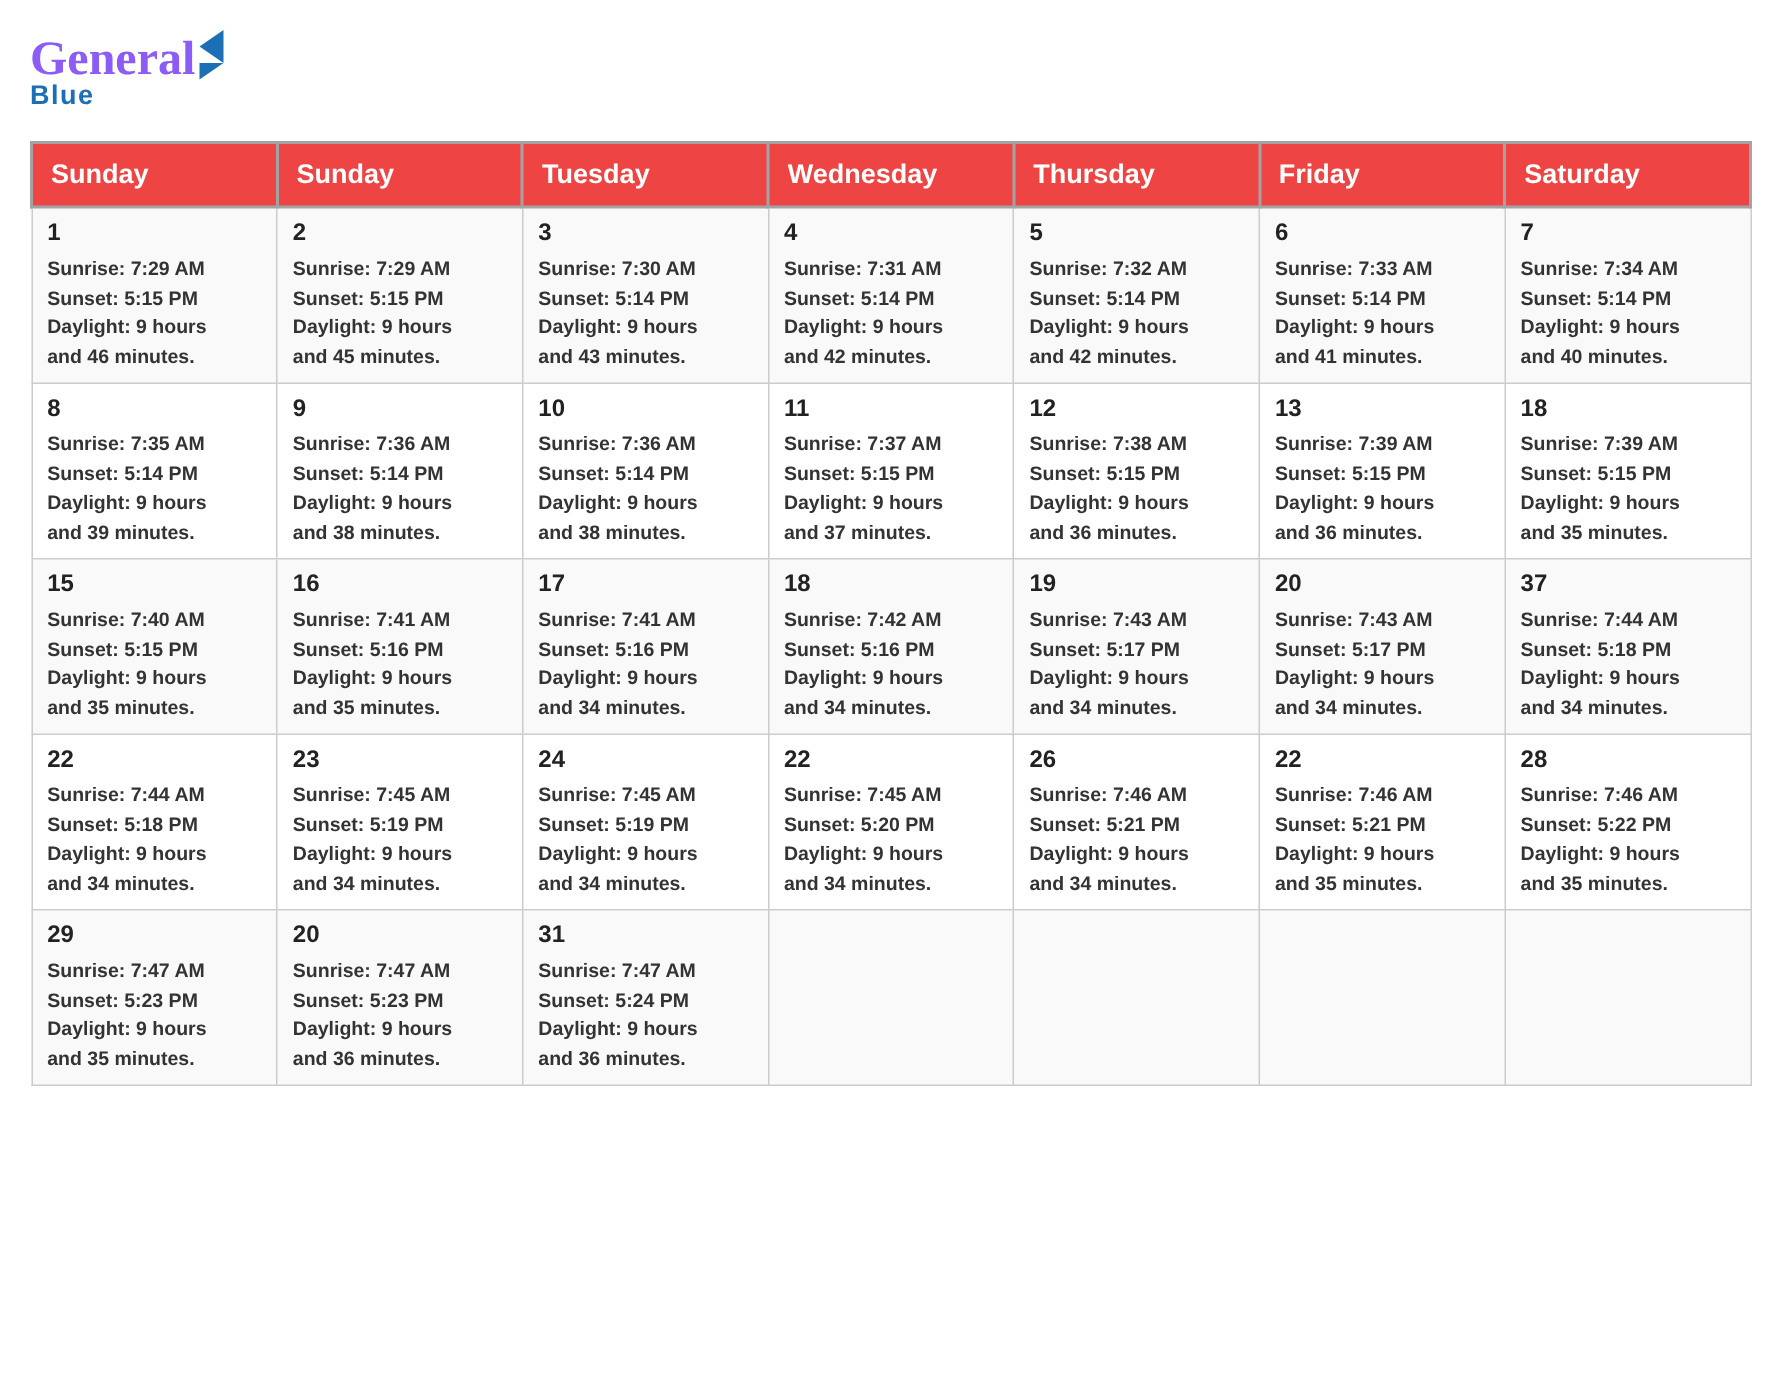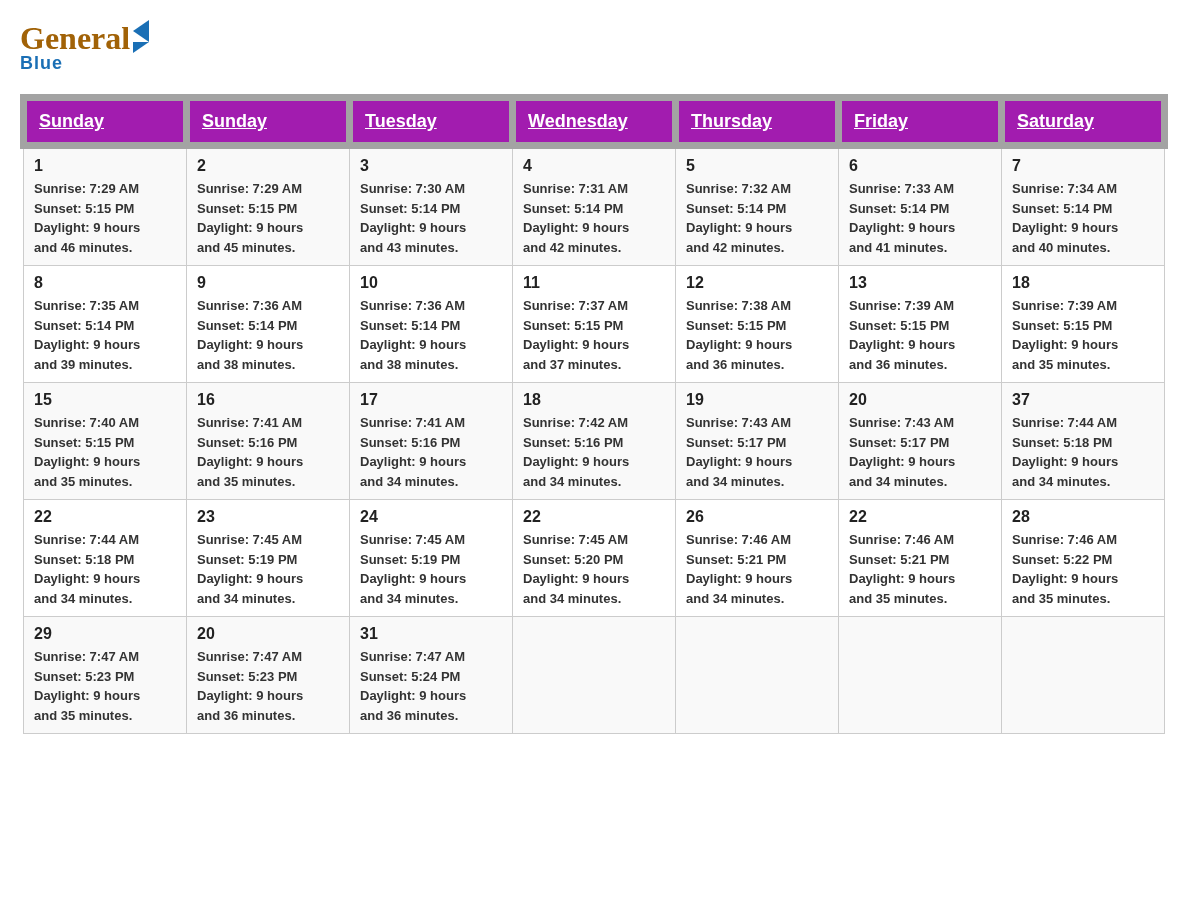--- a/index.html
+++ b/index.html
@@ -41,28 +41,27 @@
       font-size: 22px;
       color: #444;
       margin-top: 4px;
     }
     .calendar {
       width: 100%;
       border-collapse: collapse;
       border: 1px solid #aaa;
     }
     .calendar th {
-      background-color: #a21caf;
+      background-color: #ef4444;
       color: #fff;
       font-size: 18px;
       font-weight: bold;
       padding: 10px 12px;
       text-align: left;
-      border: 7px solid #a3a3a3;
-      text-decoration: underline;
+      border: 2px solid #a3a3a3;
     }
     .calendar td {
       vertical-align: top;
       padding: 8px 10px;
       border: 1px solid #ccc;
       width: calc(100% / 7);
       font-size: 13px;
       color: #333;
       min-height: 100px;
     }
@@ -90,21 +89,21 @@
       background-color: #fff;
     }
     
     .logo-wrap {
       display: flex;
       align-items: center;
     }
     .logo-g {
       font-size: 32px;
       font-weight: bold;
-      color: #a16207;
+      color: #8b5cf6;
       font-family: Georgia, serif;
     }
   </style>
 </head>
 <body>
 
 <div class="header">
   <div class="logo-area">
     <div class="logo-wrap">
       <span class="logo-g">General</span>

